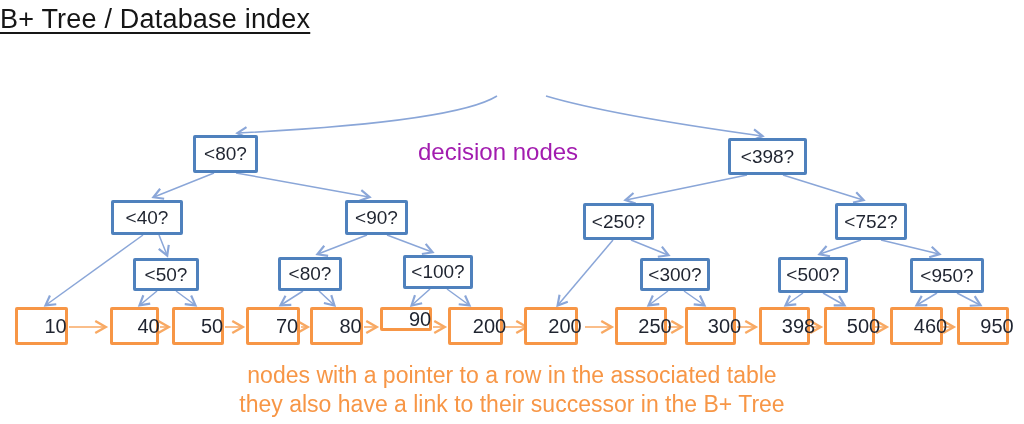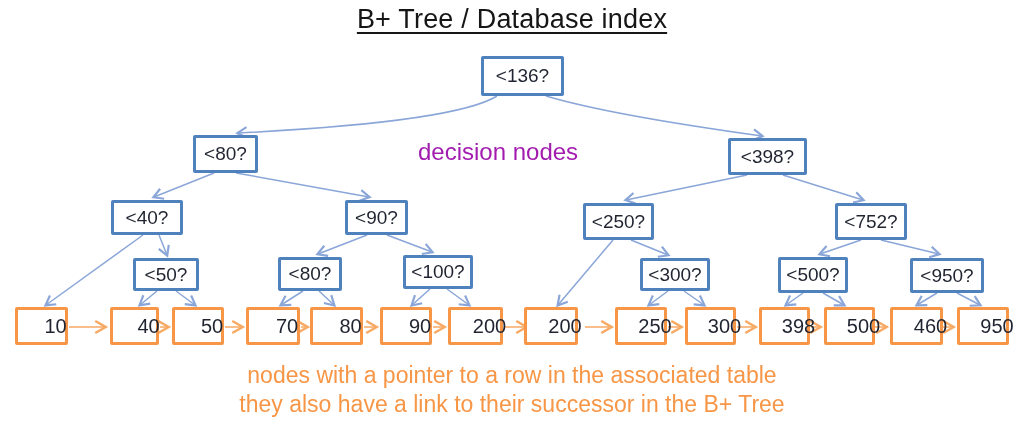--- a/index.html
+++ b/index.html
@@ -1,21 +1,21 @@
 <!DOCTYPE html>
 <html><head>
 <meta charset="utf-8">
 <style>
   html,body{margin:0;padding:0;background:#ffffff;}
   .stage{
     position:relative;width:1024px;height:424px;background:#ffffff;
     font-family:"Liberation Sans", sans-serif;overflow:hidden;
   }
   .title{
-    position:absolute;left:0;top:4px;width:1024px;text-align:center;
+    position:absolute;left:0;top:4px;width:1024px;text-align:left;
     font-size:27px;color:#161616;text-decoration:underline;
     text-underline-offset:4px;letter-spacing:0.2px;
   }
   .edges{position:absolute;left:0;top:0;width:1024px;height:424px;}
   .dnode,.lnode{
     position:absolute;display:flex;align-items:center;justify-content:center;
     background:#ffffff;font-size:19px;color:#1f2430;box-sizing:border-box;
   }
   .dnode{border:3px solid #4f81bd;border-radius:2px;}
   .lnode{border:3px solid #f79646;border-radius:2px;font-size:20px;padding-left:28px;}
@@ -85,40 +85,39 @@
       <line x1="504" y1="327" x2="526" y2="327" marker-end="url(#mo)"></line>
       <line x1="585" y1="327" x2="611" y2="327" marker-end="url(#mo)"></line>
       <line x1="668" y1="327" x2="681" y2="327" marker-end="url(#mo)"></line>
       <line x1="737" y1="327" x2="755" y2="327" marker-end="url(#mo)"></line>
       <line x1="811" y1="327" x2="820" y2="327" marker-end="url(#mo)"></line>
       <line x1="875" y1="327" x2="886" y2="327" marker-end="url(#mo)"></line>
       <line x1="943" y1="327" x2="953" y2="327" marker-end="url(#mo)"></line>
     </g>
   </svg>
 
-  <div class="dnode" style="left:481px;top:56px;width:83px;height:40px">&lt;136?</div>
   <div class="dnode" style="left:193px;top:135px;width:65px;height:38px">&lt;80?</div>
   <div class="dnode" style="left:728px;top:138px;width:79px;height:37px">&lt;398?</div>
   <div class="dnode" style="left:111px;top:200px;width:72px;height:35px">&lt;40?</div>
   <div class="dnode" style="left:345px;top:200px;width:63px;height:35px">&lt;90?</div>
   <div class="dnode" style="left:583px;top:203px;width:71px;height:37px">&lt;250?</div>
   <div class="dnode" style="left:835px;top:203px;width:72px;height:37px">&lt;752?</div>
   <div class="dnode" style="left:133px;top:258px;width:66px;height:33px">&lt;50?</div>
   <div class="dnode" style="left:278px;top:257px;width:64px;height:34px">&lt;80?</div>
   <div class="dnode" style="left:403px;top:255px;width:70px;height:34px">&lt;100?</div>
   <div class="dnode" style="left:640px;top:258px;width:70px;height:33px">&lt;300?</div>
   <div class="dnode" style="left:778px;top:257px;width:70px;height:36px">&lt;500?</div>
   <div class="dnode" style="left:910px;top:258px;width:74px;height:35px">&lt;950?</div>
 
   <div class="lnode" style="left:15px;top:307px;width:53px;height:38px">10</div>
   <div class="lnode" style="left:110px;top:307px;width:49px;height:38px">40</div>
   <div class="lnode" style="left:172px;top:307px;width:52px;height:38px">50</div>
   <div class="lnode" style="left:246px;top:307px;width:54px;height:38px">70</div>
   <div class="lnode" style="left:310px;top:307px;width:53px;height:38px">80</div>
-  <div class="lnode" style="left:380px;top:307px;width:52px;height:38px">90</div>
+  <div class="lnode" style="left:380px;top:307px;width:52px;height:24px">90</div>
   <div class="lnode" style="left:448px;top:307px;width:55px;height:38px">200</div>
   <div class="lnode" style="left:524px;top:307px;width:54px;height:38px">200</div>
   <div class="lnode" style="left:615px;top:307px;width:52px;height:38px">250</div>
   <div class="lnode" style="left:685px;top:307px;width:51px;height:38px">300</div>
   <div class="lnode" style="left:759px;top:307px;width:51px;height:38px">398</div>
   <div class="lnode" style="left:824px;top:307px;width:51px;height:38px">500</div>
   <div class="lnode" style="left:890px;top:307px;width:53px;height:38px">460</div>
   <div class="lnode" style="left:957px;top:307px;width:52px;height:38px">950</div>
 
   <div class="decision-label">decision nodes</div>

